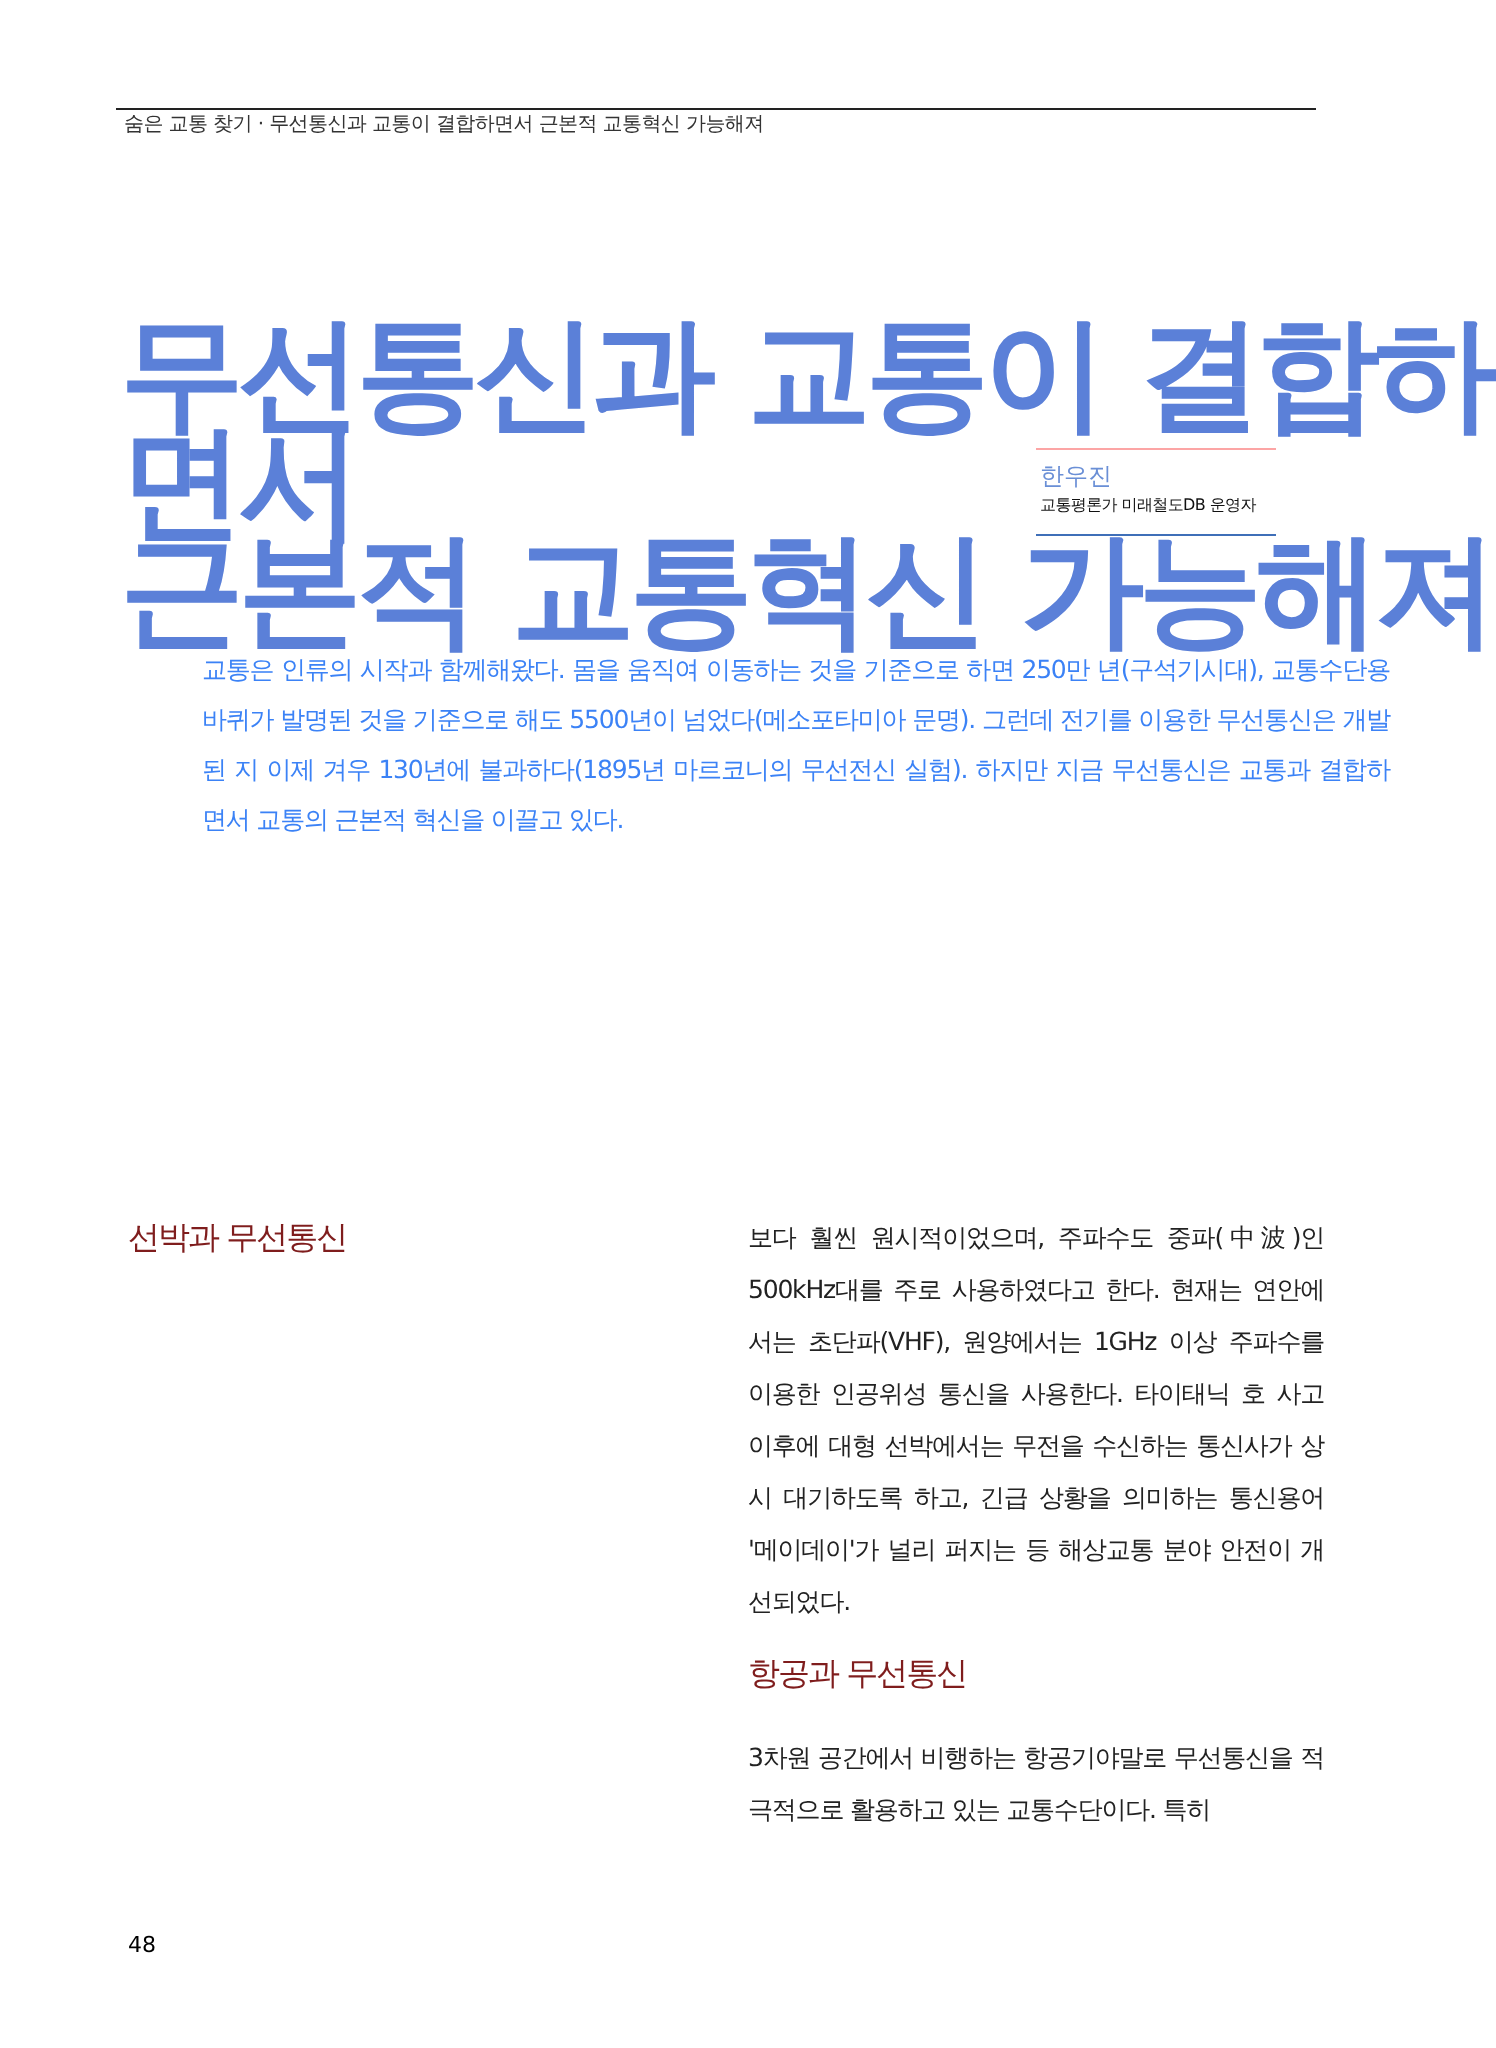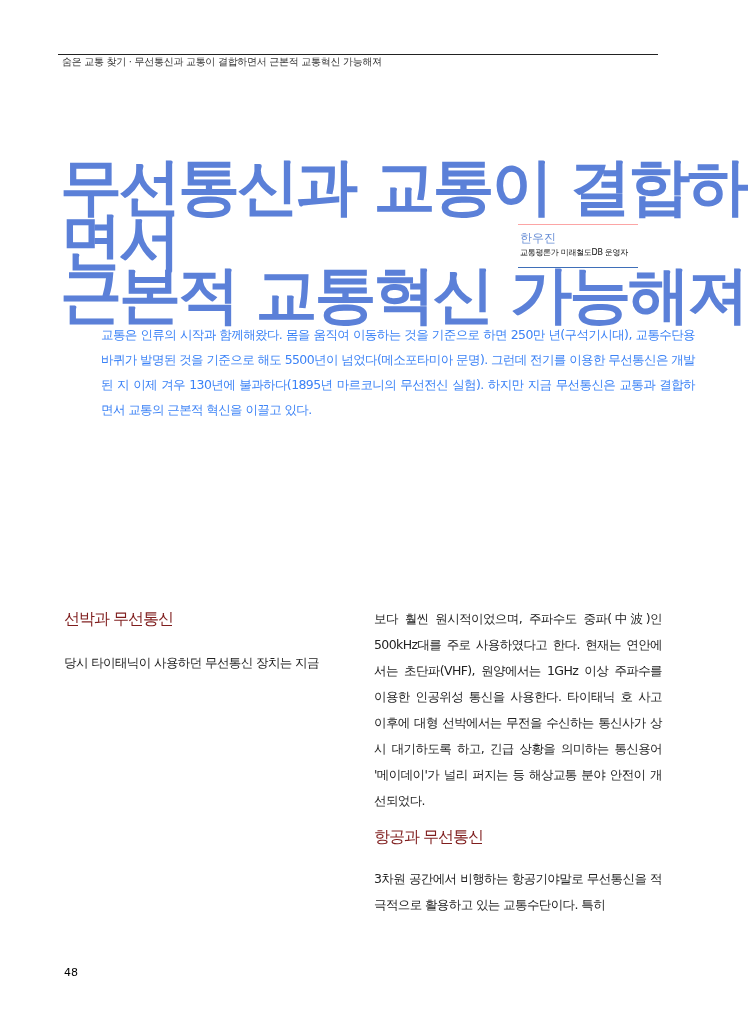--- a/index.html
+++ b/index.html
@@ -32,21 +32,20 @@
 
 <div class="byline">
   <div class="name">한우진</div>
   <div class="role">교통평론가 미래철도DB 운영자</div>
 </div>
 
 <div class="lead">교통은 인류의 시작과 함께해왔다. 몸을 움직여 이동하는 것을 기준으로 하면 250만 년(구석기시대), 교통수단용 바퀴가 발명된 것을 기준으로 해도 5500년이 넘었다(메소포타미아 문명). 그런데 전기를 이용한 무선통신은 개발된 지 이제 겨우 130년에 불과하다(1895년 마르코니의 무선전신 실험). 하지만 지금 무선통신은 교통과 결합하면서 교통의 근본적 혁신을 이끌고 있다.</div>
 
 <div class="col left">
   <h2 class="subhead">선박과 무선통신</h2>
-  <p>당시 타이태닉이 사용하던 무선통신 장치는 지금</p>
 </div>
 
 <div class="col right">
   <p>보다 훨씬 원시적이었으며, 주파수도 중파(中波)인 500kHz대를 주로 사용하였다고 한다. 현재는 연안에서는 초단파(VHF), 원양에서는 1GHz 이상 주파수를 이용한 인공위성 통신을 사용한다. 타이태닉 호 사고 이후에 대형 선박에서는 무전을 수신하는 통신사가 상시 대기하도록 하고, 긴급 상황을 의미하는 통신용어 '메이데이'가 널리 퍼지는 등 해상교통 분야 안전이 개선되었다.</p>
   <h2 class="subhead subhead2">항공과 무선통신</h2>
   <p>3차원 공간에서 비행하는 항공기야말로 무선통신을 적극적으로 활용하고 있는 교통수단이다. 특히</p>
 </div>
 
 <div class="page-num">48</div>
 

